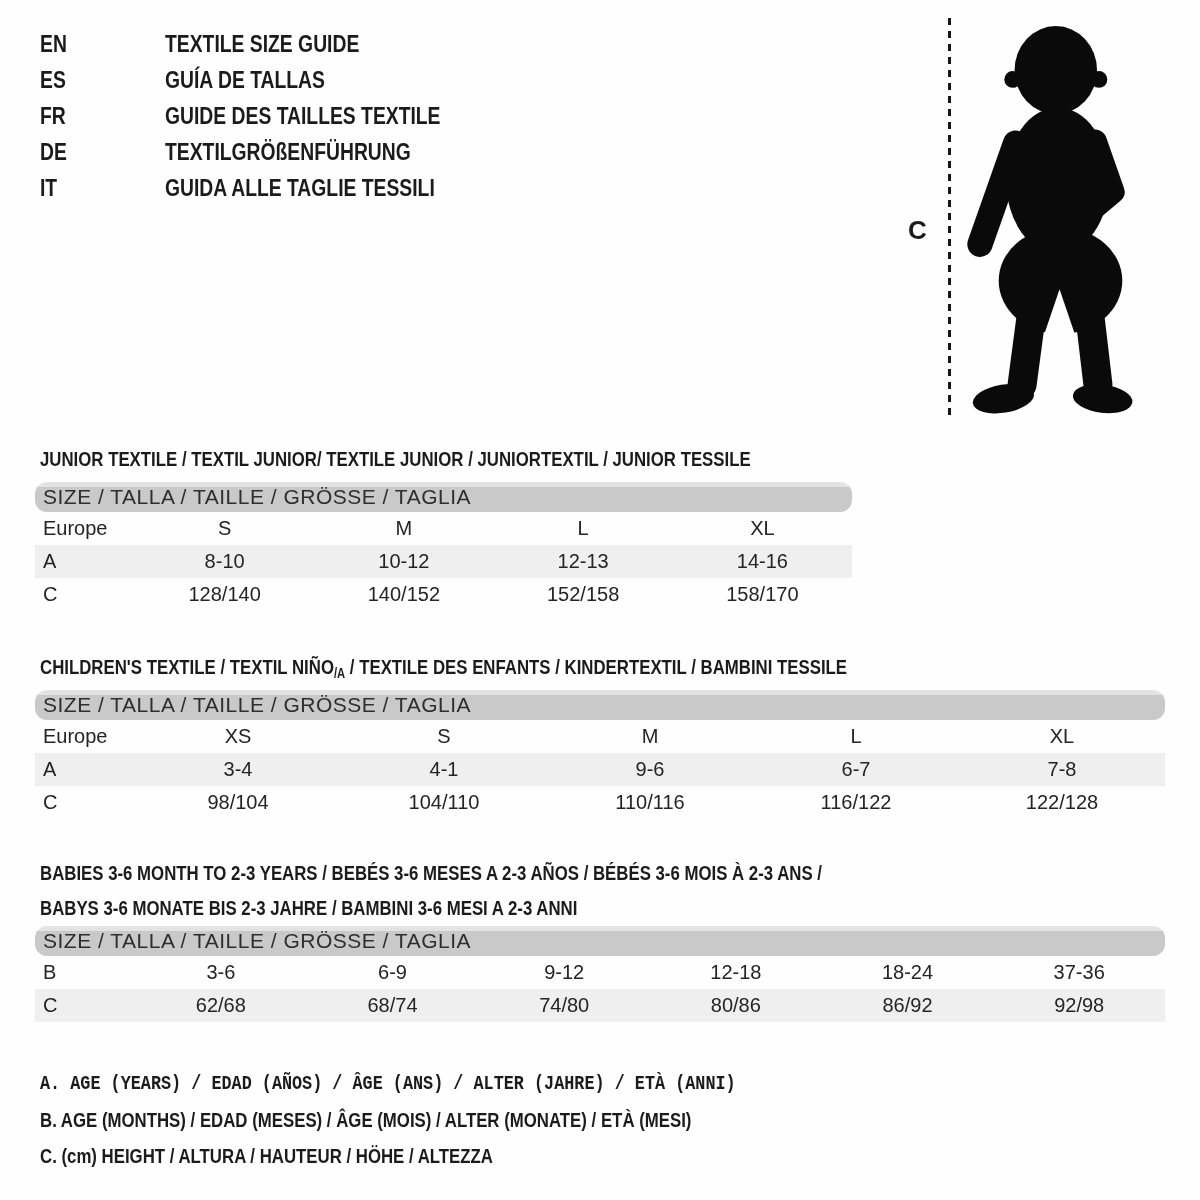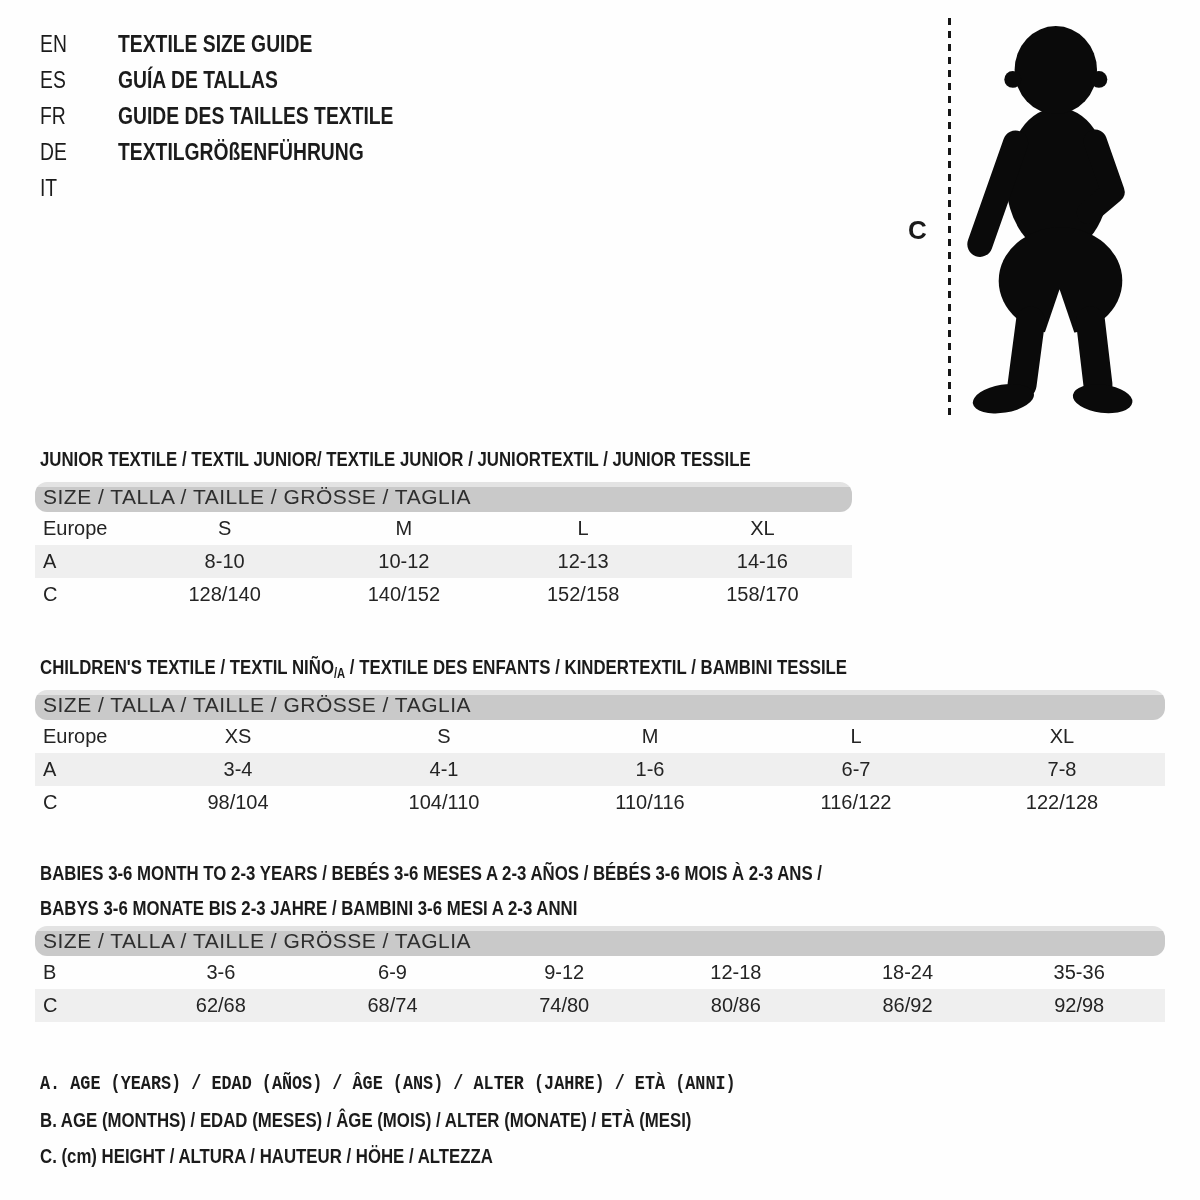--- a/index.html
+++ b/index.html
@@ -10,22 +10,22 @@
     color:#1b1b1b;
     position:relative;
     overflow:hidden;
   }
   .cond{display:inline-block;transform:scaleX(0.84);transform-origin:0 50%;white-space:nowrap;}
   .cond80{display:inline-block;transform:scaleX(0.80);transform-origin:0 50%;white-space:nowrap;}
 
   
   .lang-header{position:absolute;left:40px;top:26px;}
   .lang-row{display:flex;height:36px;align-items:center;}
-  .lang-code{width:78px;font-weight:400;font-size:23px;}
-  .lang-title{font-weight:700;font-size:23px;}
+  .lang-code{width:78px;font-weight:700;font-size:23px;}
+  .lang-title{font-weight:700;font-size:23px;margin-left:47px;}
 
   
   .height-dash{
     position:absolute;left:948px;top:18px;width:3px;height:400px;
     background:repeating-linear-gradient(to bottom,#161616 0 7px,transparent 7px 13px);
   }
   .figure-label{position:absolute;left:908px;top:215px;font-size:26px;font-weight:700;}
   .toddler{position:absolute;left:958px;top:12px;width:190px;height:412px;}
 
   
@@ -65,20 +65,21 @@
     <div class="lang-row">
       <span class="lang-code"><span class="cond">FR</span></span>
       <span class="lang-title"><span class="cond">GUIDE DES TAILLES TEXTILE</span></span>
     </div>
     <div class="lang-row">
       <span class="lang-code"><span class="cond">DE</span></span>
       <span class="lang-title"><span class="cond">TEXTILGRÖßENFÜHRUNG</span></span>
     </div>
     <div class="lang-row">
       <span class="lang-code"><span class="cond">IT</span></span>
+      <span class="lang-title"><span class="cond">GUIDA ALLE TAGLIE TESSILI</span></span>
     </div>
   </header>
 
   <span class="figure-label">C</span>
   <div class="height-dash"></div>
   <svg class="toddler" viewBox="0 0 200 440" aria-hidden="true">
     <g fill="#0a0a0a" stroke="none">
       <ellipse cx="105" cy="180" rx="55" ry="78"></ellipse>
       <line x1="60" y1="140" x2="22" y2="248" stroke="#0a0a0a" stroke-width="27" stroke-linecap="round"></line>
       <path d="M145,138 L164,192 L138,214" fill="none" stroke="#0a0a0a" stroke-width="25" stroke-linecap="round" stroke-linejoin="round"></path>
@@ -134,21 +135,21 @@
       <div class="cell">XS</div>
       <div class="cell">S</div>
       <div class="cell">M</div>
       <div class="cell">L</div>
       <div class="cell">XL</div>
     </div>
     <div class="tbl-row shaded">
       <div class="lbl">A</div>
       <div class="cell">3-4</div>
       <div class="cell">4-1</div>
-      <div class="cell">1-6</div>
+      <div class="cell">9-6</div>
       <div class="cell">6-7</div>
       <div class="cell">7-8</div>
     </div>
     <div class="tbl-row">
       <div class="lbl">C</div>
       <div class="cell">98/104</div>
       <div class="cell">104/110</div>
       <div class="cell">110/116</div>
       <div class="cell">116/122</div>
       <div class="cell">122/128</div>
@@ -163,21 +164,21 @@
   </h2>
   <div class="size-table" style="top:926px;width:1130px;">
     <div class="tbl-bar">SIZE / TALLA / TAILLE / GRÖSSE / TAGLIA</div>
     <div class="tbl-row">
       <div class="lbl">B</div>
       <div class="cell">3-6</div>
       <div class="cell">6-9</div>
       <div class="cell">9-12</div>
       <div class="cell">12-18</div>
       <div class="cell">18-24</div>
-      <div class="cell">35-36</div>
+      <div class="cell">37-36</div>
     </div>
     <div class="tbl-row shaded">
       <div class="lbl">C</div>
       <div class="cell">62/68</div>
       <div class="cell">68/74</div>
       <div class="cell">74/80</div>
       <div class="cell">80/86</div>
       <div class="cell">86/92</div>
       <div class="cell">92/98</div>
     </div>

